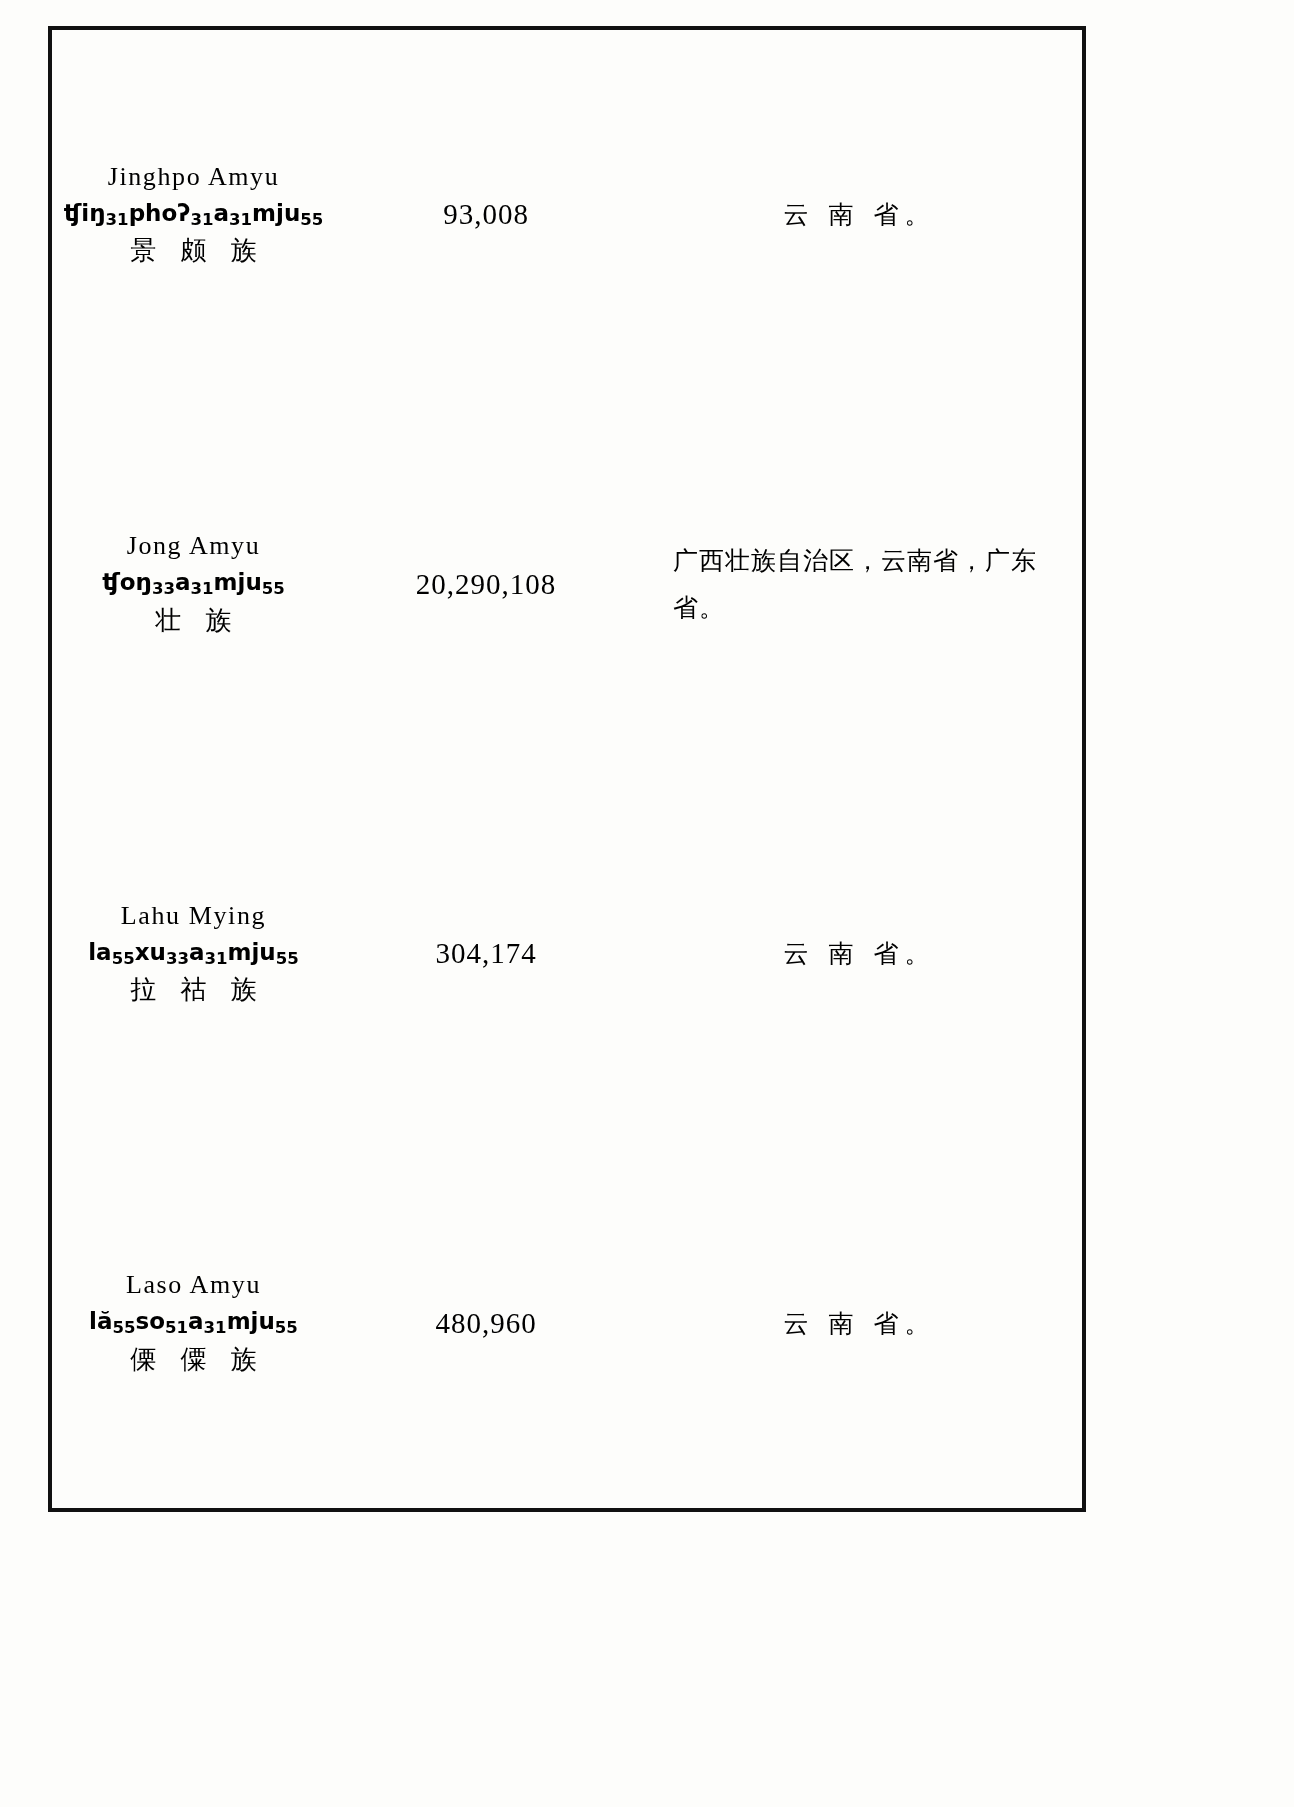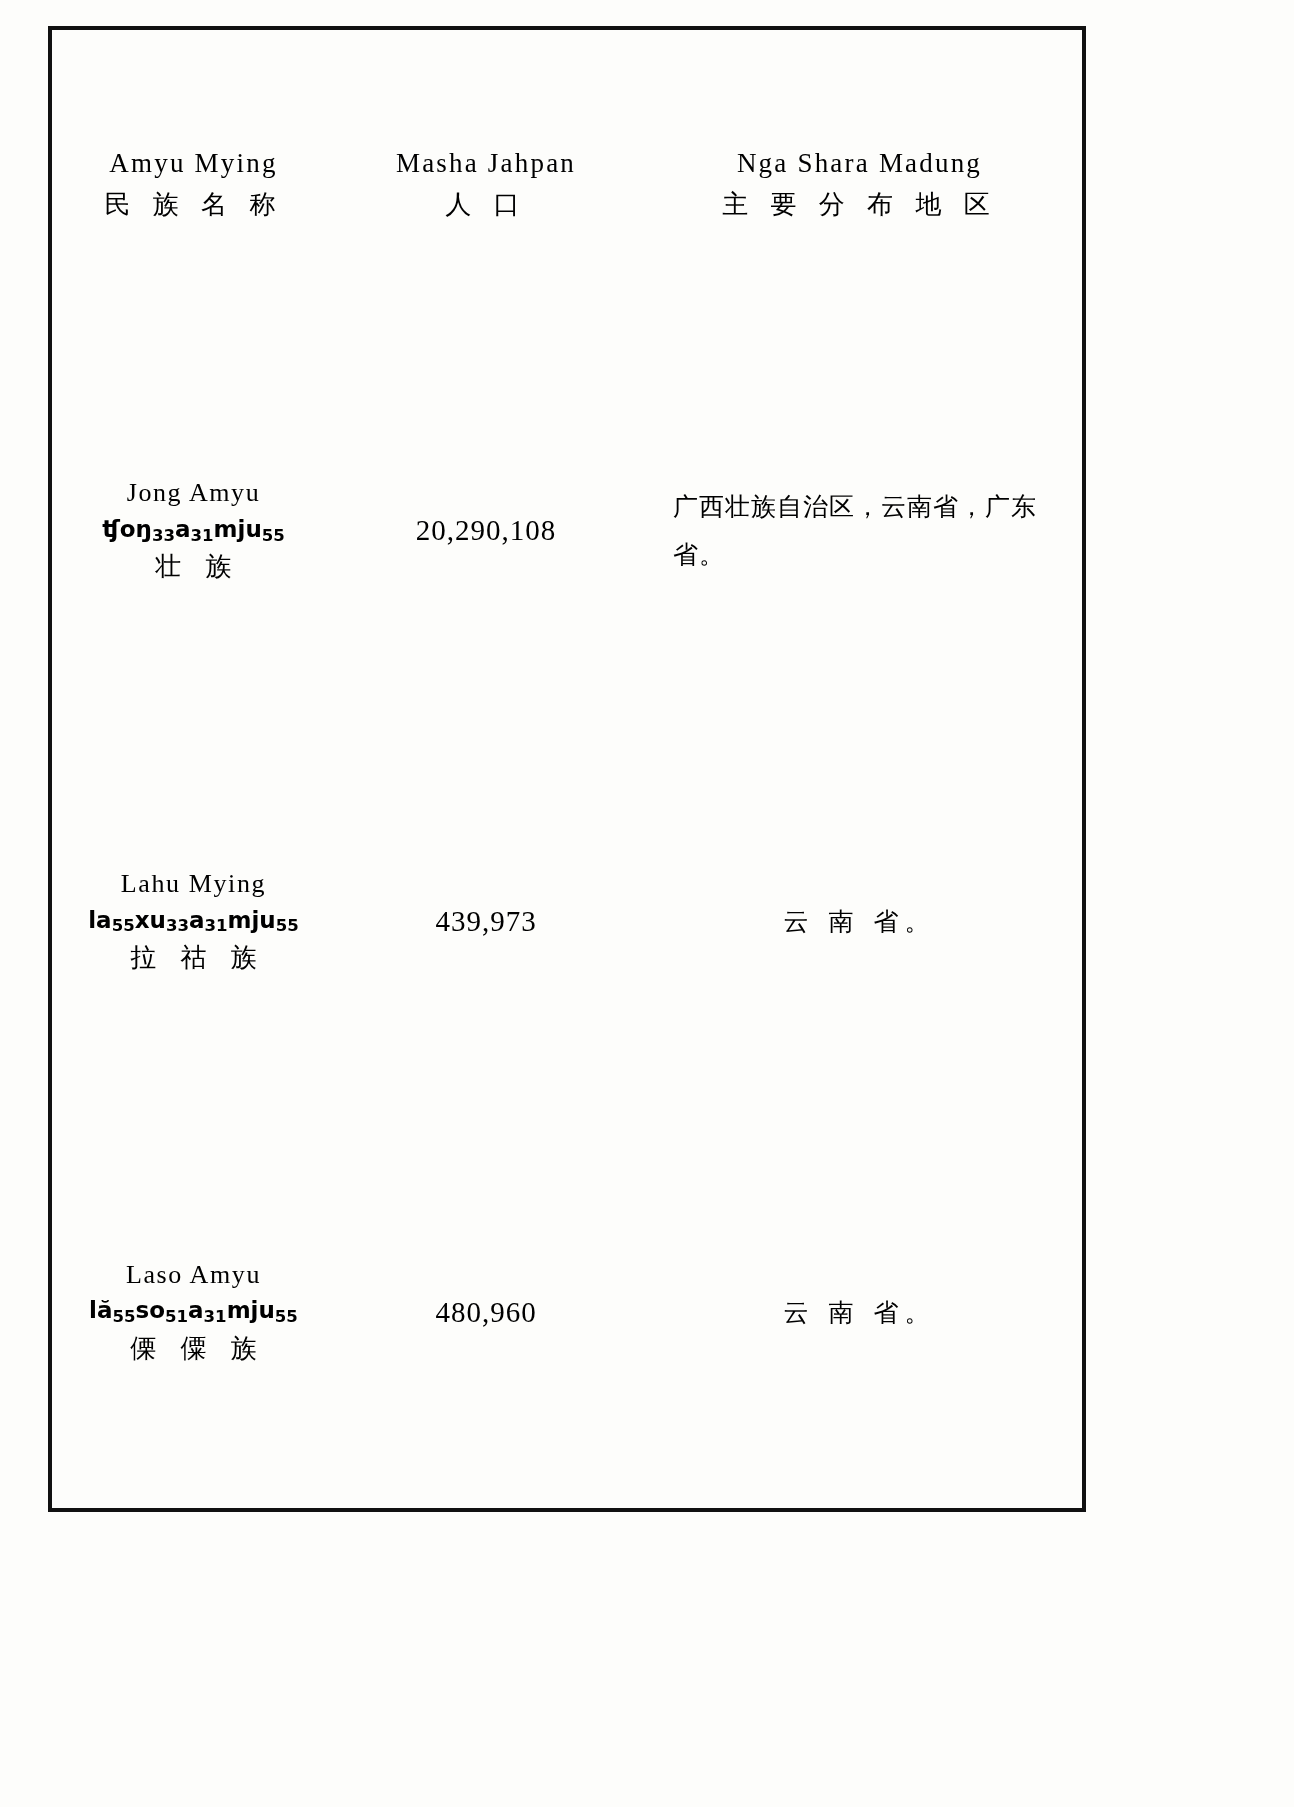--- a/index.html
+++ b/index.html
@@ -136,35 +136,36 @@
 
   <div class="table-wrap">
     <table class="main">
       <colgroup>
         <col class="c1">
           <col class="c2">
           <col class="c3">
       </colgroup>
       <tbody>
 
-        <tr>
-          <td class="col-sep-1 head-sep">
-            <div class="hdr-en">Amyu Mying</div>
-            <div class="hdr-zh">民 族 名 称</div>
-          </td>
-          <td class="col-sep-2 head-sep">
-            <div class="hdr-en">Masha Jahpan</div>
-            <div class="hdr-zh">人    口</div>
-          </td>
-          <td class="head-sep">
-            <div class="hdr-en">Nga Shara Madung</div>
-            <div class="hdr-zh">主 要 分 布 地 区</div>
-          </td>
-        </tr>
-
+
+        <tr>
+          <td class="col-sep-1 row-sep">
+            <div class="cell-inner">
+              <div class="name-en">Jinghpo Amyu</div>
+              <div class="name-ipa">ʧiŋ<sub>31</sub>phoʔ<sub>31</sub>a<sub>31</sub>mju<sub>55</sub></div>
+              <div class="name-zh">景 颇 族</div>
+            </div>
+          </td>
+          <td class="col-sep-2 row-sep">
+            <div class="pop">93,008</div>
+          </td>
+          <td class="row-sep">
+            <div class="region center">云  南  省。</div>
+          </td>
+        </tr>
 
         <tr>
           <td class="col-sep-1 row-sep">
             <div class="cell-inner">
               <div class="name-en">Jong Amyu</div>
               <div class="name-ipa">ʧoŋ<sub>33</sub>a<sub>31</sub>mju<sub>55</sub></div>
               <div class="name-zh">壮       族</div>
             </div>
           </td>
           <td class="col-sep-2 row-sep">
@@ -178,21 +179,21 @@
 
         <tr>
           <td class="col-sep-1 row-sep">
             <div class="cell-inner">
               <div class="name-en">Lahu Mying</div>
               <div class="name-ipa">la<sub>55</sub>xu<sub>33</sub>a<sub>31</sub>mju<sub>55</sub></div>
               <div class="name-zh">拉 祜 族</div>
             </div>
           </td>
           <td class="col-sep-2 row-sep">
-            <div class="pop">439,973</div>
+            <div class="pop">304,174</div>
           </td>
           <td class="row-sep">
             <div class="region center">云  南  省。</div>
           </td>
         </tr>
 
         <tr>
           <td class="col-sep-1 row-sep">
             <div class="cell-inner">
               <div class="name-en">Laso Amyu</div>

